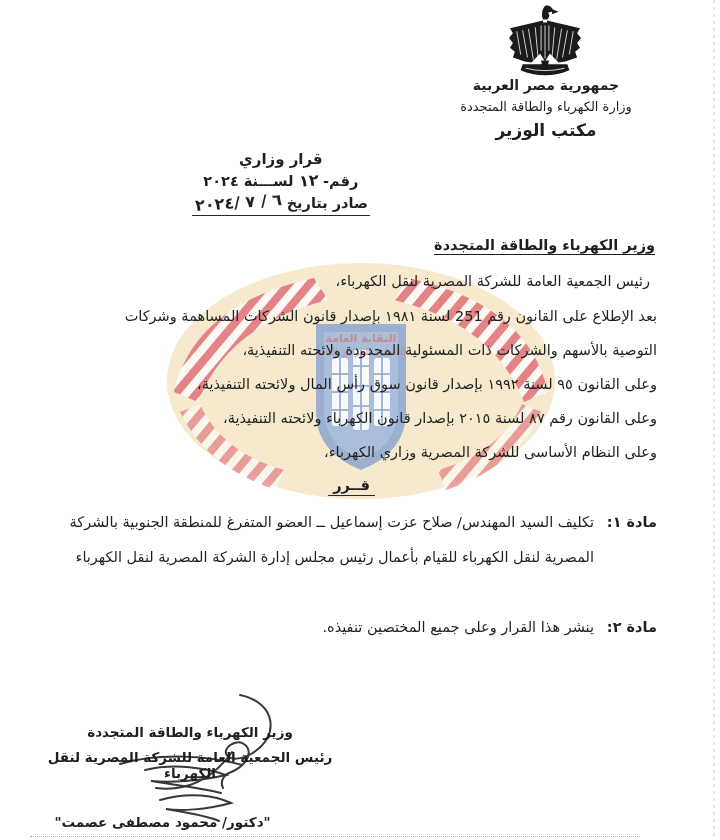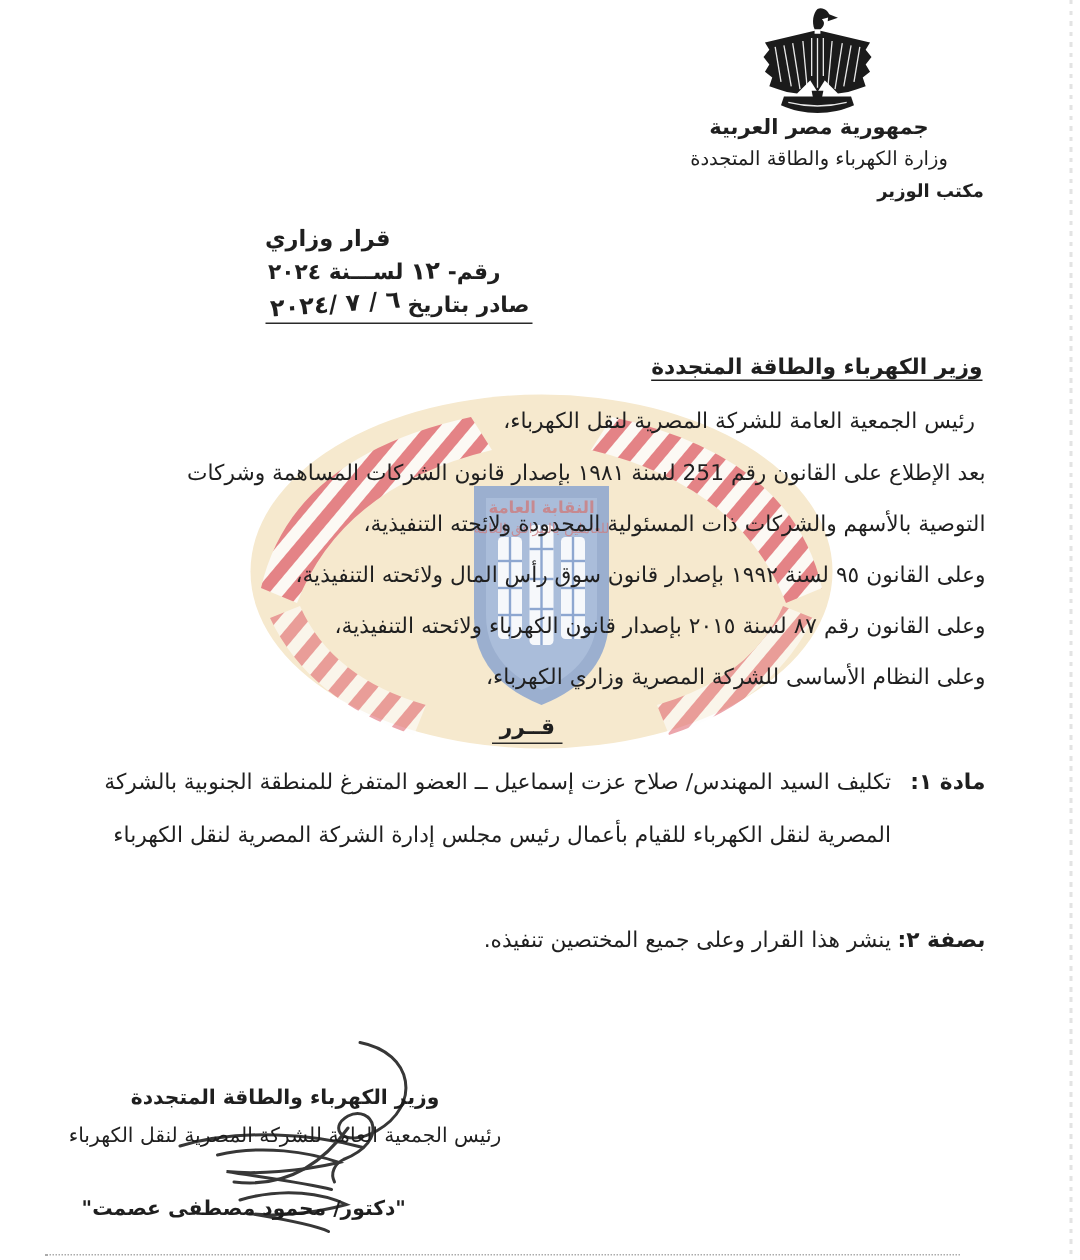--- a/index.html
+++ b/index.html
@@ -6,39 +6,39 @@
   .page{
     position:relative;width:720px;height:840px;background:#ffffff;
     overflow:hidden;direction:rtl;
     font-family:"DejaVu Sans", sans-serif;color:#1f1f1f;margin:0 auto;
   }
   
   .emblem{position:absolute;top:4px;right:130px;width:90px;height:72px;z-index:2;}
   .hdr{position:absolute;top:77px;right:64px;width:220px;text-align:center;z-index:2;}
   .hdr .country{font-size:14px;font-weight:bold;letter-spacing:.5px;}
   .hdr .ministry{font-size:13px;font-weight:normal;margin-top:6px;}
-  .hdr .office{font-size:12px;font-weight:bold;margin-top:6px;text-align:right;}
+  .hdr .office{font-size:17px;font-weight:bold;margin-top:6px;}
   
-  .titleblock{position:absolute;top:150px;right:365px;text-align:left;z-index:2;white-space:nowrap;}
+  .titleblock{position:absolute;top:150px;right:350px;text-align:center;z-index:2;white-space:nowrap;}
   .titleblock .t1{font-size:15px;font-weight:bold;}
   .titleblock .t2{font-size:14.5px;font-weight:bold;margin-top:3px;}
   .titleblock .t3{font-size:14.5px;font-weight:bold;margin-top:3px;border-bottom:1.5px solid #2a2a2a;padding-bottom:3px;}
   .hand{display:inline-block;font-size:16px;transform:rotate(-4deg);margin:0 3px;}
   .sp{margin:0 2px;}
   
   .bline{position:absolute;white-space:nowrap;font-size:14.5px;z-index:2;direction:rtl;}
   .bold{font-weight:bold;}
   .uline{text-decoration:underline;text-underline-offset:4px;}
   .decided{border-bottom:1.5px solid #2a2a2a;padding:0 5px 2px;font-weight:bold;letter-spacing:1px;}
   
   .watermark{position:absolute;left:166px;top:262px;width:390px;height:238px;z-index:0;}
   
   .sigblock{position:absolute;left:45px;top:724px;width:290px;text-align:center;z-index:2;}
   .sigblock .r1{font-size:13.5px;font-weight:bold;}
-  .sigblock .r2{font-size:13.5px;font-weight:normal;margin-top:9px;}
+  .sigblock .r2{font-size:13.5px;font-weight:bold;margin-top:9px;}
   .sigblock .nm{font-size:13.5px;font-weight:bold;margin-top:33px;margin-right:55px;}
   .sigscribble{position:absolute;left:90px;top:692px;width:230px;height:145px;z-index:3;}
   
   .edge-v{position:absolute;left:713px;top:0;width:2px;height:840px;z-index:1;opacity:.65;
     background:repeating-linear-gradient(to bottom,#d4d4d4 0 3px,transparent 3px 7px);}
   .edge-b{position:absolute;left:30px;top:836px;width:610px;height:0;border-top:1px dotted #ababab;z-index:1;}
 </style>
 </head>
 <body>
 
@@ -131,21 +131,21 @@
   <div class="bline" style="top:376px;right:63px;">وعلى القانون ٩٥ لسنة ١٩٩٢ بإصدار قانون سوق رأس المال ولائحته التنفيذية،</div>
   <div class="bline" style="top:410px;right:63px;">وعلى القانون رقم ٨٧ لسنة ٢٠١٥ بإصدار قانون الكهرباء ولائحته التنفيذية،</div>
   <div class="bline" style="top:444px;right:63px;">وعلى النظام الأساسى للشركة المصرية وزاري الكهرباء،</div>
 
   <div class="bline decided" style="top:477px;right:345px;">قــرر</div>
 
   <div class="bline bold" style="top:514px;right:63px;">مادة ١:</div>
   <div class="bline" style="top:514px;right:126px;margin-left:21px;">تكليف السيد المهندس/ صلاح عزت إسماعيل ــ العضو المتفرغ للمنطقة الجنوبية بالشركة</div>
   <div class="bline" style="top:549px;right:126px;">المصرية لنقل الكهرباء للقيام بأعمال رئيس مجلس إدارة الشركة المصرية لنقل الكهرباء</div>
 
-  <div class="bline bold" style="top:619px;right:63px;">بصفة ٢:</div>
+  <div class="bline bold" style="top:619px;right:63px;">مادة ٢:</div>
   <div class="bline" style="top:619px;right:126px;">ينشر هذا القرار وعلى جميع المختصين تنفيذه.</div>
 
   <div class="sigblock">
     <div class="r1">وزير الكهرباء والطاقة المتجددة</div>
     <div class="r2">رئيس الجمعية العامة للشركة المصرية لنقل الكهرباء</div>
     <div class="nm">"دكتور/ محمود مصطفى عصمت"</div>
   </div>
 
   <svg class="sigscribble" viewBox="0 0 230 145" aria-hidden="true">
     <g stroke="#1c1c1c" stroke-width="2" fill="none" stroke-linecap="round" opacity="0.88">

